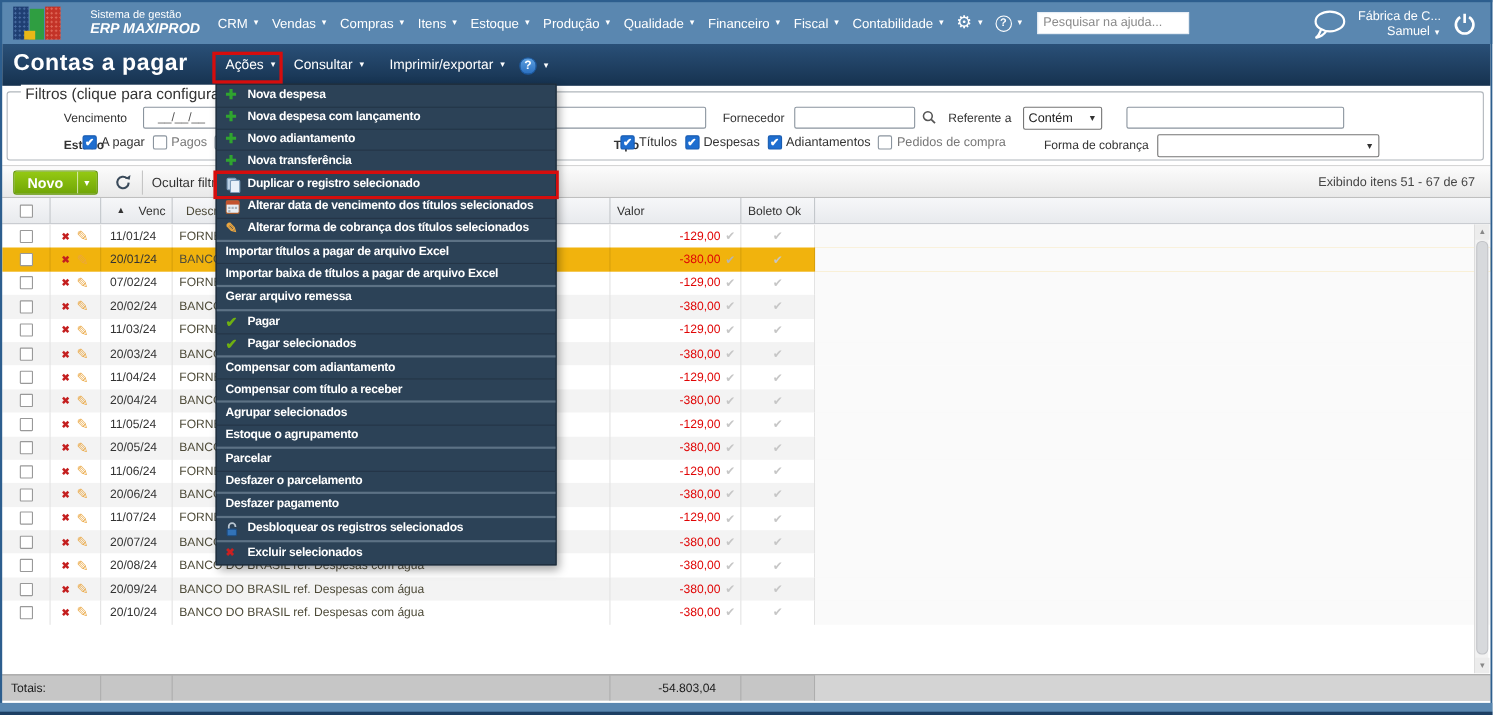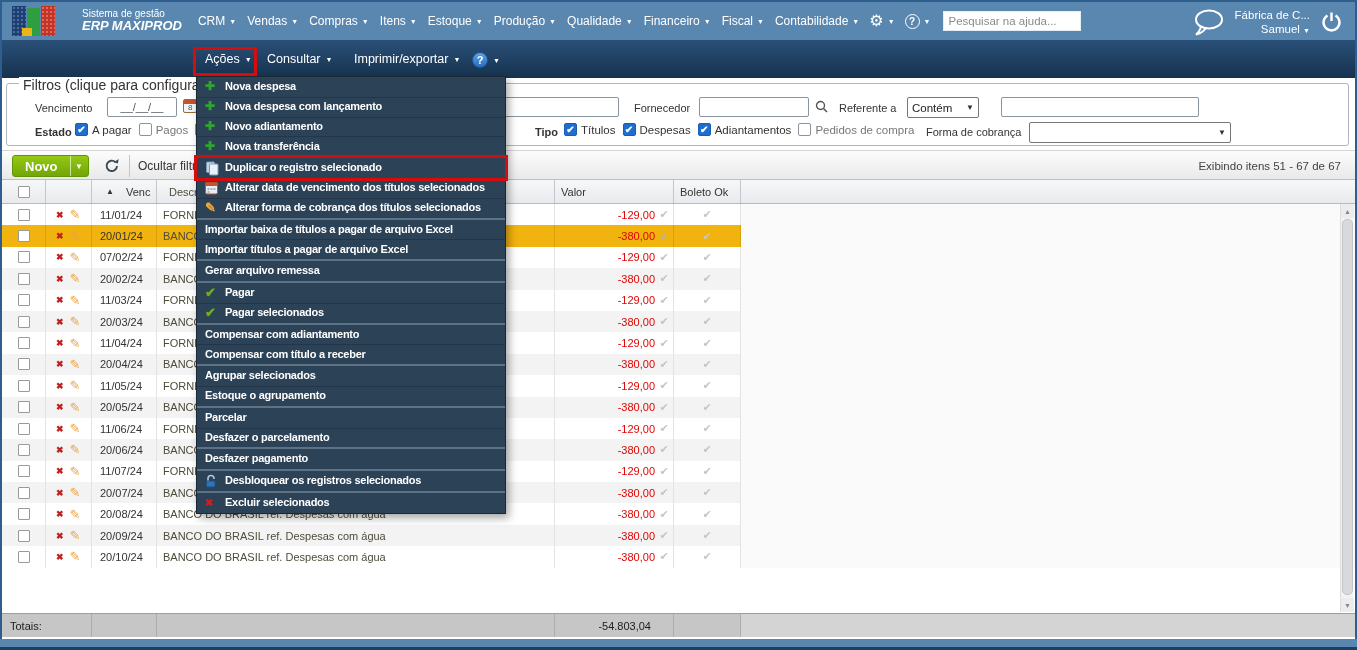--- a/index.html
+++ b/index.html
@@ -37,21 +37,21 @@
   .tmenu { position:absolute; top:12px; display:flex; align-items:center; gap:5px; font-size:12.5px; cursor:pointer; white-space:nowrap; }
   .qblue { display:inline-flex; align-items:center; justify-content:center; width:16px; height:16px; border-radius:50%; background:linear-gradient(#5da0e0,#2a6fc0); color:#fff; font-size:11px; font-weight:bold; border:1px solid #1d5aa0; }
   .acoes-box { position:absolute; left:193px; top:47px; width:64px; height:29px; border:3px solid #d60d0d; z-index:70; pointer-events:none; }
 
   
   .filters { position:absolute; left:6px; right:8px; top:83px; height:63px; border:1px solid #b0b6bc; border-radius:3px; background:#fff; }
   .filters legend.lg { position:absolute; top:-7px; left:12px; background:#fff; padding:0 4px; font-size:14px; color:#333; display:flex; gap:4px; align-items:center; }
   .flabel { font-size:11px; color:#333; }
   .fl-bold { font-weight:bold; }
   .fin { height:20px; border:1px solid #8a949e; border-radius:2px; font-size:11px; padding:0 4px; color:#555; background:#fff; }
-  .abs { position:absolute; }
+  .abs { position:absolute;margin-left:23px; }
   .cal { display:inline-block; width:14px; height:14px; position:relative; border:1px solid #9a6a3a; border-radius:2px; background:#f2f5f8; }
   .cal::before { content:""; position:absolute; left:0; right:0; top:0; height:4px; background:#c4532e; }
   .cal::after { content:"8"; position:absolute; left:4px; top:3px; font-size:8px; color:#555; }
   .sel { height:21px; border:1px solid #767676; border-radius:2px; background:#fff; display:flex; align-items:center; font-size:11.5px; color:#222; padding:0 4px; }
   .sel .sv { flex:1; }
   .sel .sc { font-size:8px; color:#333; }
   .cbrow { position:absolute; display:flex; align-items:center; gap:7px; }
   .cb-item { display:flex; align-items:center; gap:4px; font-size:11.5px; color:#777; cursor:pointer; white-space:nowrap; }
   .cb-item.on { color:#333; }
   .cb { width:13px; height:13px; border:1px solid #8a949e; border-radius:2px; background:#fff; display:inline-flex; align-items:center; justify-content:center; flex:none; }
@@ -205,20 +205,21 @@
       <span>
         <svg width="23" height="23" viewBox="0 0 23 23">
             <path d="M7.5 4.5 a8 8 0 1 0 8 0" fill="none" stroke="#fff" stroke-width="2.4"></path>
             <line x1="11.5" y1="1.5" x2="11.5" y2="10" stroke="#fff" stroke-width="2.4"></line>
           </svg>
       </span>
     </div>
   </div>
 
   <div class="titlebar">
+    <div class="page-title">Contas a pagar</div>
     <div class="tmenu" style="left:203px;">
       <span>Ações</span>
         <span class="carr">▼</span>
     </div>
     <div class="tmenu" style="left:265px;">
       <span>Consultar</span>
         <span class="carr">▼</span>
     </div>
     <div class="tmenu" style="left:352px;">
       <span>Imprimir/exportar</span>
@@ -792,25 +793,25 @@
           <span>Alterar data de vencimento dos títulos selecionados</span>
         </div>
         <div class="menu-item">
           <span class="mic pencil">✎</span>
           <span>Alterar forma de cobrança dos títulos selecionados</span>
         </div>
       </div>
       <div class="menu-group">
         <div class="menu-item">
           <span style="width: 0px;"></span>
+          <span>Importar títulos a pagar de arquivo Excel</span>
+        </div>
+        <div class="menu-item">
+          <span style="width: 0px;"></span>
           <span>Importar baixa de títulos a pagar de arquivo Excel</span>
-        </div>
-        <div class="menu-item">
-          <span style="width: 0px;"></span>
-          <span>Importar títulos a pagar de arquivo Excel</span>
         </div>
       </div>
       <div class="menu-group">
         <div class="menu-item">
           <span style="width: 0px;"></span>
           <span>Gerar arquivo remessa</span>
         </div>
       </div>
       <div class="menu-group">
         <div class="menu-item">

